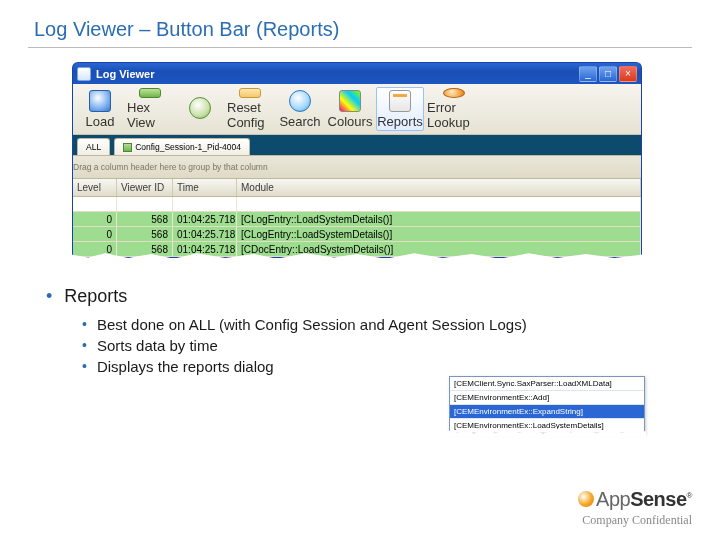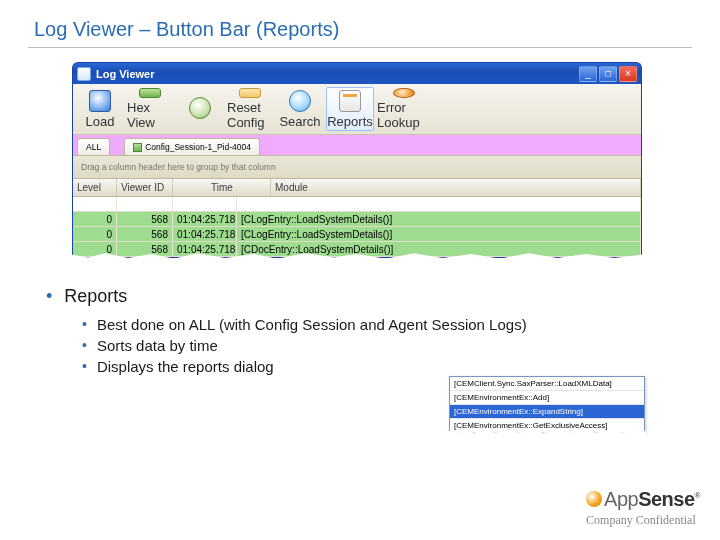--- a/index.html
+++ b/index.html
@@ -98,60 +98,60 @@
   .ticon.reset { background: linear-gradient(#ffe7b0,#f3c868); border:1px solid #c89b3a;}
   .ticon.search { background: radial-gradient(circle at 40% 35%, #fff, #a2d8ff 60%, #4a99dd); border:1px solid #2f77b8; border-radius:50%;}
   .ticon.colors { background: linear-gradient(45deg,#f08,#ff0,#0cf,#8f0); border:1px solid #888;}
   .ticon.reports { background: linear-gradient(#fff,#e6e6e6); border:1px solid #999; position:relative;}
   .ticon.reports::after{content:"";position:absolute;left:3px;top:3px;right:3px;height:3px;background:#f4a742;}
   .ticon.error { background: radial-gradient(circle at 40% 35%, #ffe7c0,#f4a742 60%,#e07b1e); border:1px solid #b85f15; border-radius:50%;}
   .tbtn.err { width: 56px; }
   .tbtn.highlight { border: 1px solid #9ac1ff; background: linear-gradient(#fff,#e2edff);}
   .tabstrip {
     display: flex;
-    background: #f0abfc;
+    background: #0c4a6e;
     padding: 3px 4px 0 4px;
     border-bottom: 1px solid #bdb89e;
     font-size: 8.5px;
-    gap: 14px;
+    gap: 4px;
   }
   .tab {
     padding: 3px 8px;
     background: linear-gradient(#fff,#f0eee4);
     border: 1px solid #bdb89e;
     border-bottom: none;
     border-radius: 3px 3px 0 0;
   }
   .tab2 { display:flex; align-items:center; gap:3px;}
   .tabicon { width:9px;height:9px;background:linear-gradient(#b7d8a5,#6eb64a);border:1px solid #4a8a2f;}
   .groupbar {
     background: linear-gradient(#eae7d8,#dedac6);
     border-bottom: 1px solid #bdb89e;
     font-size: 8.5px;
     color: #7a7668;
-    padding: 6px 8px;
+    padding: 6px 0;
   }
   .grid {
     background: #fff;
     position: relative;
     font-size: 10px;
   }
   .ghdr {
     display: flex;
     background: linear-gradient(#f8f7f1,#e0dccb);
     border-bottom: 1px solid #bdb89e;
   }
   .gh {
     padding: 3px 4px;
     border-right: 1px solid #cfcab4;
     color: #3b3b3b;
   }
   .gh.lvl { width: 44px; }
   .gh.tid { width: 56px; }
-  .gh.time { width: 64px; margin-left: 34px; }
+  .gh.time { width: 64px; }
   .gh.mod { flex: 1; }
   .grow {
     display: flex;
     border-bottom: 1px solid #e2ddc8;
     height: 15px;
     align-items: center;
   }
   .gc { padding: 0 4px; border-right: 1px solid #e9e5d2; height:100%; display:flex; align-items:center; overflow:hidden;}
   .gc.lvl { width:44px; justify-content:flex-end;}
   .gc.tid { width:56px; justify-content:flex-end;}
@@ -208,22 +208,23 @@
   .bullet-l1 .dot { color:#2a6db4; margin-right: 12px; line-height:1.2;}
   .bullet-l2 {
     display: flex;
     font-size: 15px;
     margin-left: 36px;
     margin-bottom: 4px;
   }
   .bullet-l2 .dot { color:#2a6db4; margin-right: 10px; font-size: 14px;}
   .footer {
     position: absolute;
-    right: 20px;
+    right: 28px;
     bottom: 12px;
+    text-align: right;
   }
   .brand {
     font-family: "Trebuchet MS", Tahoma, sans-serif;
     font-size: 20px;
     color: #333;
     letter-spacing: -0.5px;
   }
   .brand .light { font-weight: 300; color:#666;}
   .brand .bold { font-weight: 700; }
   .brand-dot { width:16px;height:16px;display:inline-block;background:radial-gradient(circle at 35% 35%,#fff,#f5a623 55%,#d47f0e);border-radius:50%;vertical-align:-1px;margin-right:2px;}
@@ -260,20 +261,24 @@
           <span></span>
         </div>
       <div class="tbtn">
           <div class="ticon reset"></div>
           <span>Reset Config</span>
         </div>
       <div class="tbtn">
           <div class="ticon search"></div>
           <span>Search</span>
         </div>
+      <div class="tbtn">
+          <div class="ticon colors"></div>
+          <span>Colours</span>
+        </div>
       <div class="tbtn highlight">
           <div class="ticon reports"></div>
           <span>Reports</span>
         </div>
       <div class="tbtn err">
           <div class="ticon error"></div>
           <span>Error Lookup</span>
         </div>
     </div>
     <div class="tabstrip">
@@ -315,21 +320,21 @@
         <div class="gc time">01:04:25.718</div>
         <div class="gc mod">[CDocEntry::LoadSystemDetails()]</div>
       </div>
       <div class="torn"></div>
     </div>
     <div class="popup-wrap">
       <div class="popup">
         <div class="pitem">[CEMClient.Sync.SaxParser::LoadXMLData]</div>
         <div class="pitem">[CEMEnvironmentEx::Add]</div>
         <div class="pitem sel">[CEMEnvironmentEx::ExpandString]</div>
-        <div class="pitem">[CEMEnvironmentEx::GetExclusiveAccess]</div>
+        <div class="pitem">[CEMEnvironmentEx::LoadSystemDetails]</div>
         <div class="torn2"></div>
       </div>
     </div>
   </div>
 </div>
 
 <div class="content">
   <div class="bullet-l1">
     <span class="dot">•</span>
     <span>Reports</span>

